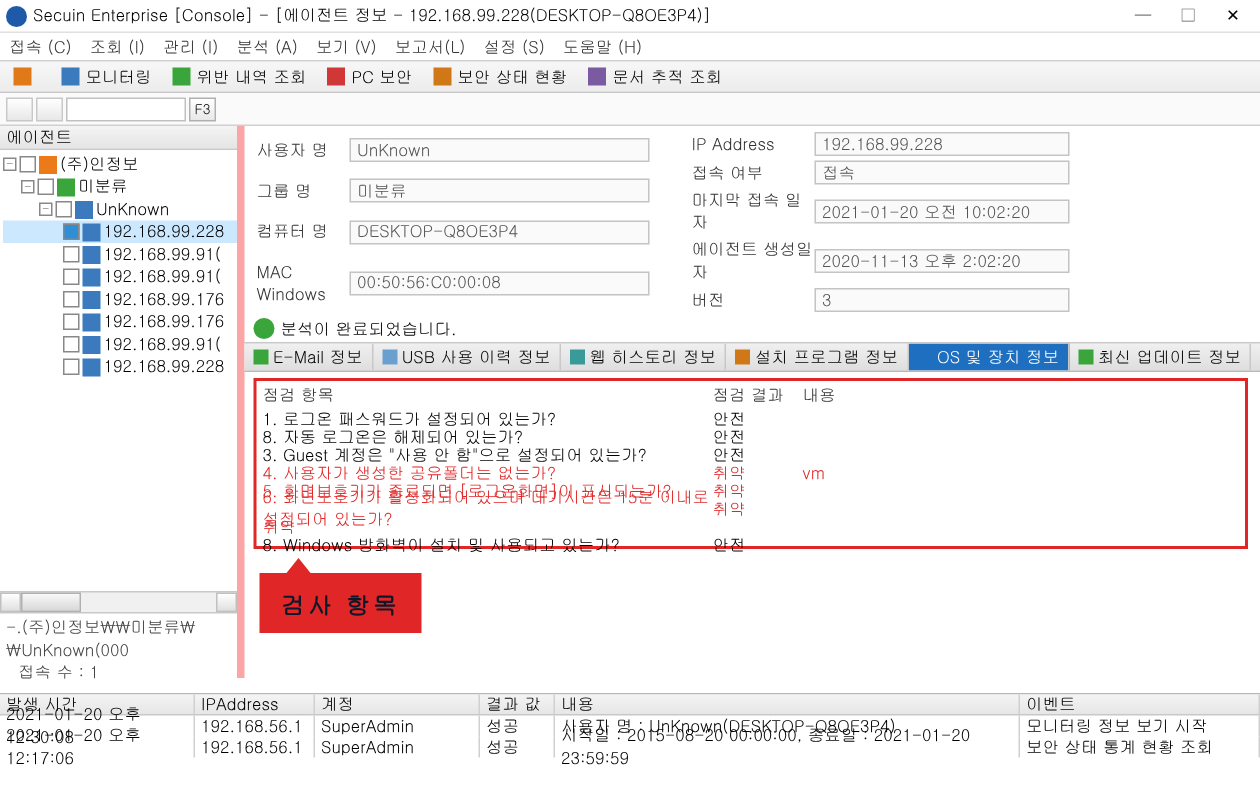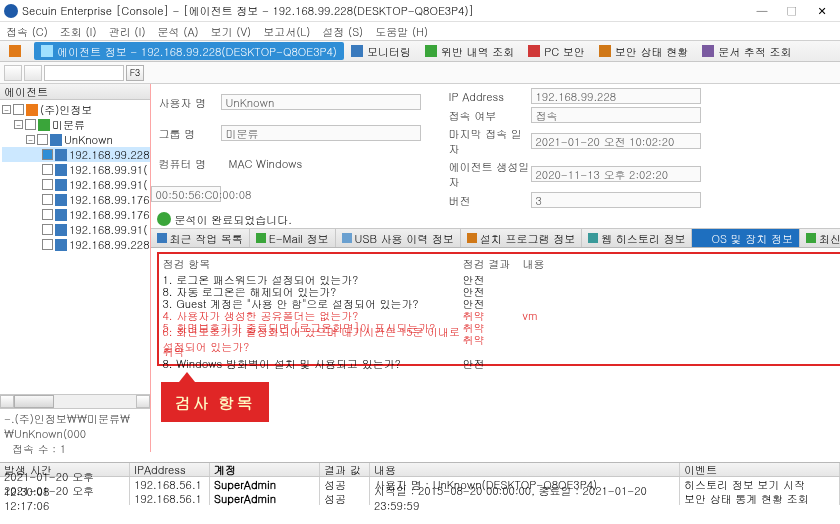--- a/index.html
+++ b/index.html
@@ -14,21 +14,21 @@
 .toolbar{height:22px;background:linear-gradient(#f7f7f7,#ececec);border-top:1px solid #d0d0d0;border-bottom:1px solid #c8c8c8;display:flex;align-items:center;padding:0 2px;}
 .tool-pill{height:18px;display:flex;align-items:center;gap:4px;padding:0 6px;border:1px solid transparent;}
 .tool-pill:first-child{margin-right:6px;}
 .tool-pill.active{background:#2f8ed6;color:#fff;border-radius:2px;}
 .tool-ico{width:12px;height:12px;display:inline-block;}
 .subbar{height:22px;display:flex;align-items:center;border-bottom:1px solid #d0d0d0;background:#fafafa;padding:0 4px;gap:2px;}
 .sb-btn{width:18px;height:16px;border:1px solid #c8c8c8;background:linear-gradient(#fff,#e8e8e8);}
 .sb-field{width:80px;height:16px;border:1px solid #c0c0c0;background:#fff;}
 .f3{width:18px;height:16px;border:1px solid #b0b0b0;background:linear-gradient(#fff,#e8e8e8);font-size:9px;display:flex;align-items:center;justify-content:center;}
 .main{display:flex;height:368px;}
-.sidebar{width:163px;border-right:1px solid #fca5a5;display:flex;flex-direction:column;}
+.sidebar{width:163px;border-right:5px solid #fca5a5;display:flex;flex-direction:column;}
 .side-hd{height:16px;background:linear-gradient(#f4f4f4,#e4e4e4);border-bottom:1px solid #c8c8c8;padding:0 4px;display:flex;align-items:center;}
 .tree{flex:1;overflow:hidden;padding:2px 0 0 2px;}
 .tnode{display:flex;align-items:center;height:15px;gap:2px;white-space:nowrap;}
 .twister{width:9px;height:9px;border:1px solid #888;font-size:8px;line-height:7px;text-align:center;color:#555;}
 .chk{width:11px;height:11px;border:1px solid #888;background:#fff;}
 .chk.on{background:#2f8ed6;}
 .tico{width:12px;height:12px;}
 .tico.org{background:#ec7a18;}
 .tico.grp{background:#3aa53a;}
 .tico.host{background:#3a7abd;}
@@ -54,28 +54,28 @@
 .chead .c1{flex:0 0 300px;}
 .chead .c2{flex:0 0 60px;}
 .chead .c3{flex:1;}
 .crow{display:flex;height:12px;align-items:center;font-size:10px;}
 .crow .c1{flex:0 0 300px;}
 .crow .c2{flex:0 0 60px;}
 .crow .c3{flex:1;}
 .crow.bad{color:#e02626;}
 .callout{position:relative;margin:6px 0 0 10px;}
 .callout .arrow{width:0;height:0;border-left:8px solid transparent;border-right:8px solid transparent;border-bottom:10px solid #e02626;margin-left:18px;}
-.callout .box{width:108px;height:40px;background:#e02626;color:#fef9c3;display:flex;align-items:center;justify-content:center;font-size:16px;font-weight:bold;letter-spacing:2px;}
+.callout .box{width:108px;height:40px;background:#e02626;color:#0f172a;display:flex;align-items:center;justify-content:center;font-size:16px;font-weight:bold;letter-spacing:2px;}
 .bottom{position:absolute;bottom:16px;left:0;right:0;height:46px;border-top:1px solid #b8b8b8;background:#fff;}
 .bhdr{height:14px;display:flex;background:linear-gradient(#f4f4f4,#e6e6e6);border-bottom:1px solid #c8c8c8;font-size:10px;}
 .bcol{border-right:1px solid #d0d0d0;padding:0 4px;display:flex;align-items:center;}
 .brow{height:14px;display:flex;font-size:10px;}
 .bc0{width:130px;}
 .bc1{width:80px;}
-.bc2{width:110px;font-weight:bold;}
+.bc2{width:110px;}
 .bc3{width:50px;}
 .bc4{flex:1;}
 .bc5{width:160px;}
 </style>
 </head>
 <body>
 
 <div class="titlebar">
   <span class="ico"></span>
   <span class="ttl">Secuin Enterprise [Console] - [에이전트 정보 - 192.168.99.228(DESKTOP-Q8OE3P4)]</span>
@@ -94,24 +94,20 @@
   <span>보기 (V)</span>
   <span>보고서(L)</span>
   <span>설정 (S)</span>
   <span>도움말 (H)</span>
 </div>
 
 <div class="toolbar">
   <div class="tool-pill">
       <span class="tool-ico" style="background:#e07a18"></span>
     </div>
-  <div class="tool-pill active">
-      <span class="tool-ico" style="background:#9fe0ff"></span>
-      <span>에이전트 정보 - 192.168.99.228(DESKTOP-Q8OE3P4)</span>
-    </div>
   <div class="tool-pill">
       <span class="tool-ico" style="background:#3a7abd"></span>
       <span>모니터링</span>
     </div>
   <div class="tool-pill">
       <span class="tool-ico" style="background:#3aa53a"></span>
       <span>위반 내역 조회</span>
     </div>
   <div class="tool-pill">
       <span class="tool-ico" style="background:#d03838"></span>
@@ -207,20 +203,21 @@
   </div>
 
   <div class="content">
     <div class="form">
       <div class="formcol">
         <div class="flabel">사용자 명</div>
           <div class="fval">UnKnown</div>
         <div class="flabel">그룹 명</div>
           <div class="fval">미분류</div>
         <div class="flabel">컴퓨터 명</div>
+          <div class="fval">DESKTOP-Q8OE3P4</div>
         <div class="flabel">MAC Windows</div>
           <div class="fval">00:50:56:C0:00:08</div>
       </div>
       <div class="formcol right">
         <div class="flabel">IP Address</div>
           <div class="fval">192.168.99.228</div>
         <div class="flabel">접속 여부</div>
           <div class="fval">접속</div>
         <div class="flabel">마지막 접속 일자</div>
           <div class="fval">2021-01-20 오전 10:02:20</div>
@@ -230,38 +227,34 @@
           <div class="fval">3</div>
       </div>
     </div>
     <div class="status-row">
       <span class="status-ico"></span>
       <span>분석이 완료되었습니다.</span>
     </div>
 
     <div class="tabbar" id="tabbar">
         <div class="tab">
-          <span class="ti" style="background:#3a7abd"></span>
-          <span>최근 작업 목록</span>
-        </div>
-        <div class="tab">
           <span class="ti" style="background:#3aa53a"></span>
           <span>E-Mail 정보</span>
         </div>
         <div class="tab">
           <span class="ti" style="background:#6aa0d0"></span>
           <span>USB 사용 이력 정보</span>
         </div>
         <div class="tab">
+          <span class="ti" style="background:#3a9a9a"></span>
+          <span>웹 히스토리 정보</span>
+        </div>
+        <div class="tab">
           <span class="ti" style="background:#d07818"></span>
           <span>설치 프로그램 정보</span>
-        </div>
-        <div class="tab">
-          <span class="ti" style="background:#3a9a9a"></span>
-          <span>웹 히스토리 정보</span>
         </div>
         <div class="tab active">
           <span class="ti" style="background:#1e6fbf"></span>
           <span>OS 및 장치 정보</span>
         </div>
         <div class="tab">
           <span class="ti" style="background:#3aa53a"></span>
           <span>최신 업데이트 정보</span>
         </div>
       </div>
@@ -331,21 +324,21 @@
     <div class="bcol bc4">내용</div>
     <div class="bcol bc5">이벤트</div>
   </div>
   <div id="brows">
       <div class="brow">
         <div class="bcol bc0">2021-01-20 오후 12:30:08</div>
         <div class="bcol bc1">192.168.56.1</div>
         <div class="bcol bc2">SuperAdmin</div>
         <div class="bcol bc3">성공</div>
         <div class="bcol bc4">사용자 명 : UnKnown(DESKTOP-Q8OE3P4)</div>
-        <div class="bcol bc5">히스토리 정보 보기 시작</div>
+        <div class="bcol bc5">모니터링 정보 보기 시작</div>
       </div>
       <div class="brow">
         <div class="bcol bc0">2021-01-20 오후 12:17:06</div>
         <div class="bcol bc1">192.168.56.1</div>
         <div class="bcol bc2">SuperAdmin</div>
         <div class="bcol bc3">성공</div>
         <div class="bcol bc4">시작일 : 2015-08-20 00:00:00, 종료일 : 2021-01-20 23:59:59</div>
         <div class="bcol bc5">보안 상태 통계 현황 조회</div>
       </div>
     </div>

